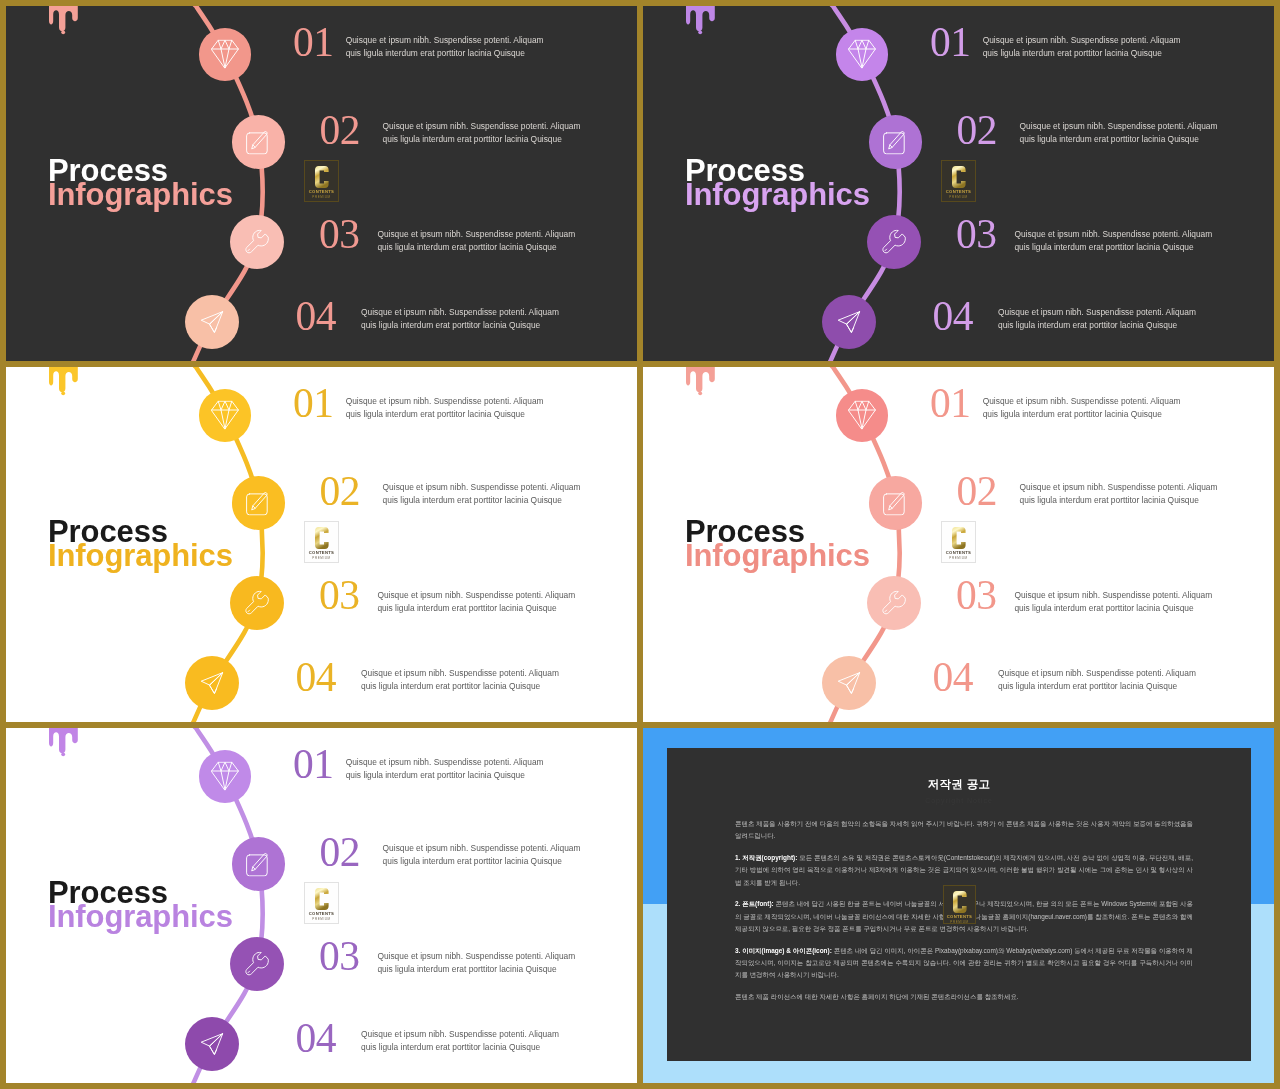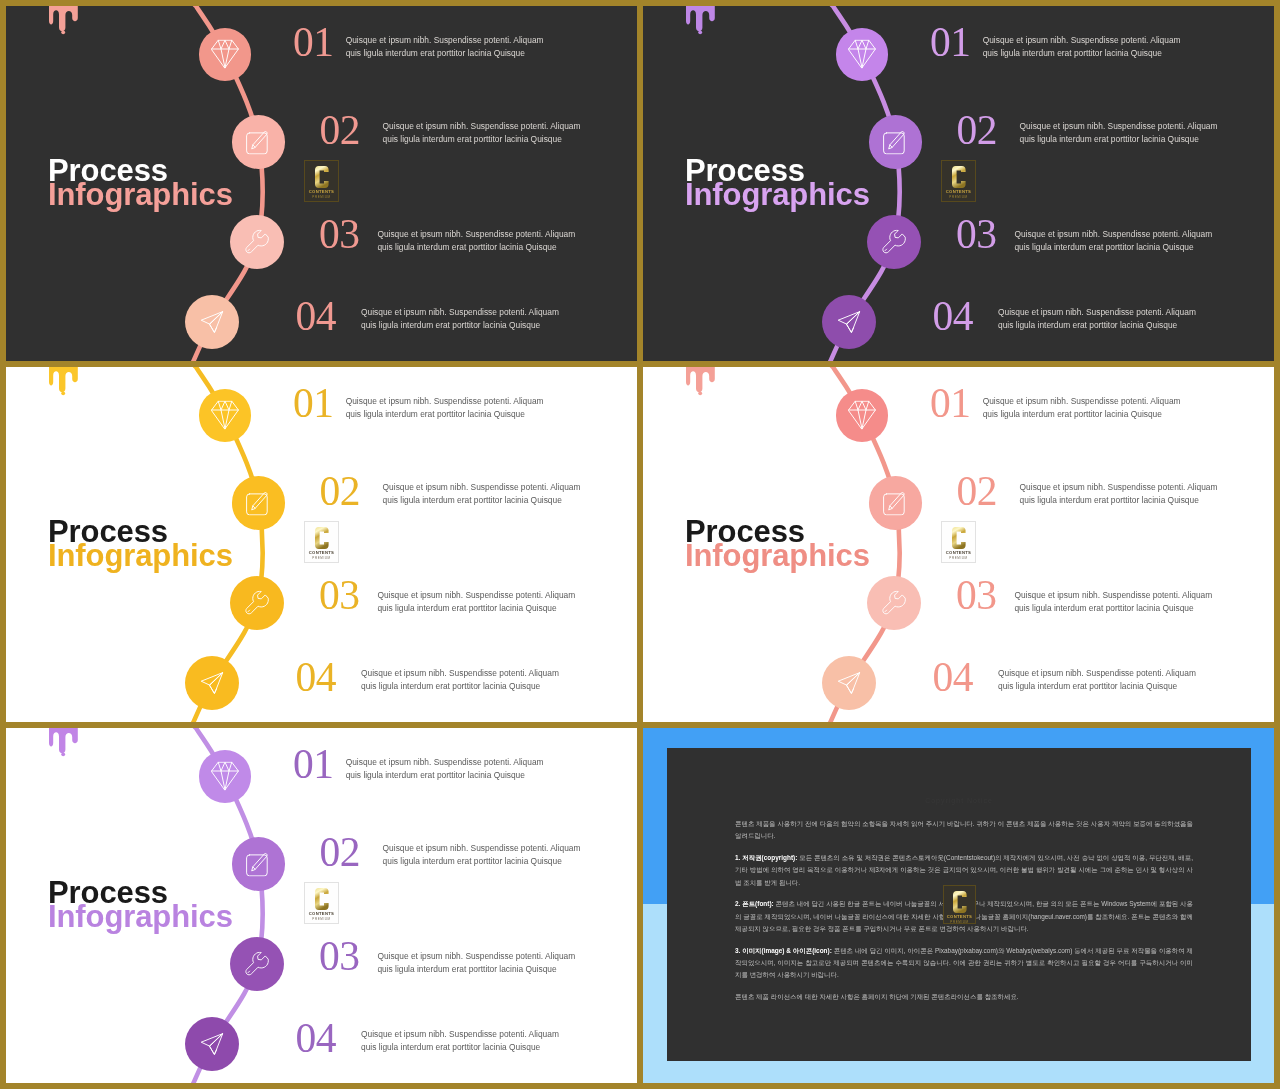--- a/index.html
+++ b/index.html
@@ -406,20 +406,21 @@
           <div class="t2" style="color: rgb(124, 114, 100);">PREMIUM</div>
         </div>
       </div>
     </div>
   </div>
   <div class="cell" style="left: 643px; top: 728px;">
     <div class="slide">
       <div class="cr-top" style="background: rgb(66, 160, 245);"></div>
       <div class="cr-bot" style="background: rgb(173, 223, 251);"></div>
       <div class="cr-panel" style="background: rgb(48, 48, 48);">
+        <div class="cr-title">저작권 공고</div>
         <div class="cr-sub">Copyright Notice</div>
         <div class="cr-body">
           <p><b></b><span>콘텐츠 제품을 사용하기 전에 다음의 협약의 소항목을 자세히 읽어 주시기 바랍니다. 귀하가 이 콘텐츠 제품을 사용하는 것은 사용자 계약의 보증에 동의하셨음을 알려드립니다.</span></p>
           <p><b>1. 저작권(copyright):</b><span> 모든 콘텐츠의 소유 및 저작권은 콘텐츠스토케아웃(Contentstokeout)의 제작자에게 있으시며, 사전 승낙 없이 상업적 이용, 무단전재, 배포, 기타 방법에 의하여 영리 목적으로 이용하거나 제3자에게 이용하는 것은 금지되어 있으시며, 이러한 불법 행위가 발견될 시에는 그에 준하는 민사 및 형사상의 사법 조치를 받게 됩니다.</span></p>
           <p><b>2. 폰트(font):</b><span> 콘텐츠 내에 담긴 사용된 한글 폰트는 네이버 나눔글꼴의 서체이며 누구나 제작되었으시며, 한글 외의 모든 폰트는 Windows System에 포함된 사용의 글꼴로 제작되었으시며, 네이버 나눔글꼴 라이선스에 대한 자세한 사항은 네이버 나눔글꼴 홈페이지(hangeul.naver.com)를 참조하세요. 폰트는 콘텐츠와 함께 제공되지 않으므로, 필요한 경우 정품 폰트를 구입하시거나 무료 폰트로 변경하여 사용하시기 바랍니다.</span></p>
           <p><b>3. 이미지(image) &amp; 아이콘(icon):</b><span> 콘텐츠 내에 담긴 이미지, 아이콘은 Pixabay(pixabay.com)와 Webalys(webalys.com) 등에서 제공된 무료 저작물을 이용하여 제작되었으시며, 이미지는 참고로만 제공되며 콘텐츠에는 수록되지 않습니다. 이에 관한 권리는 귀하가 별도로 확인하시고 필요할 경우 어디를 구득하시거나 이미지를 변경하여 사용하시기 바랍니다.</span></p>
           <p><b></b><span>콘텐츠 제품 라이선스에 대한 자세한 사항은 홈페이지 하단에 기재된 콘텐츠라이선스를 참조하세요.</span></p>
         </div>
         <div class="logo cr-logo" style="border: 1px solid rgb(87, 73, 29); background: rgb(53, 50, 42);">
           <div class="inner">

